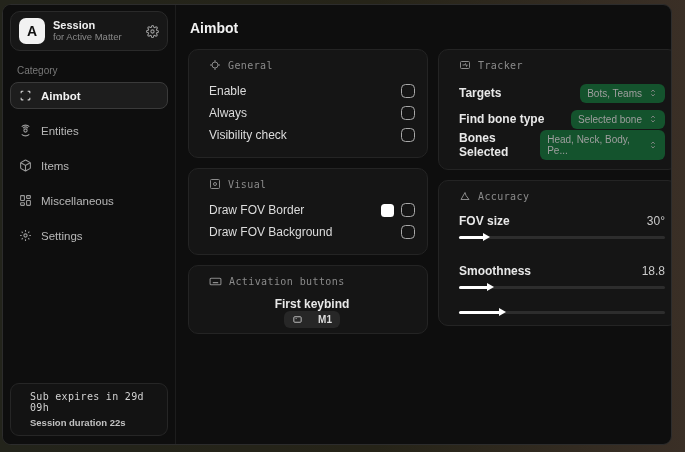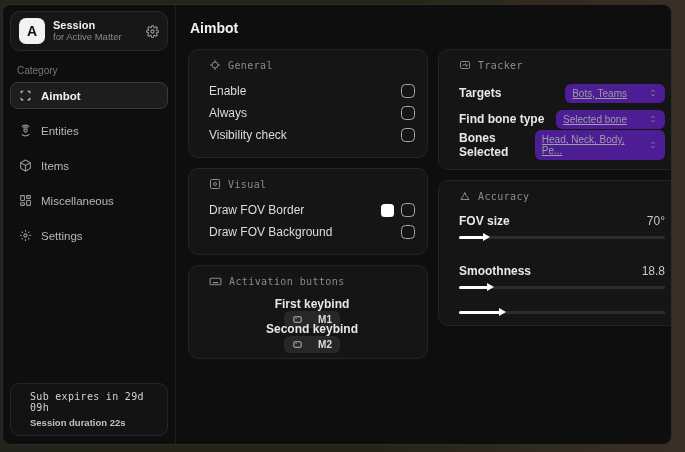--- a/index.html
+++ b/index.html
@@ -56,22 +56,22 @@
   .row-label { color:#dcdcdc; font-size:12px; }
   .row-label.bold { font-weight:bold; color:#e8e8e8; }
   .checkbox { width:14px; height:14px; border:1.5px solid #a8a8a8; border-radius:4.5px;
     background:transparent; }
   .swatch { width:13px; height:13px; border-radius:3.5px; }
   .right-group { display:flex; align-items:center; gap:7px; }
   .kb-row { height:25px;flex-direction:column; }
   .key-pill { background:#272727; border-radius:6px; padding:3px 8px;
     display:flex; align-items:center; gap:15px; color:#dedede; font-size:10px;
     font-weight:bold; }
-  .select-pill { background:#4c1d95; border-radius:6px; padding:4px 7px;
-    display:flex; align-items:center; gap:21px; color:#9f9f9f; font-size:10px;text-decoration:underline; }
+  .select-pill { background:#14532d; border-radius:6px; padding:4px 7px;
+    display:flex; align-items:center; gap:6px; color:#9f9f9f; font-size:10px; }
   .tracker-row { height:26px; }
   
   .acc-group { margin-bottom:22px; }
   .acc-head { display:flex; align-items:center; justify-content:space-between; height:20px; }
   .acc-value { color:#c9c9c9; font-size:12px; }
   .slider { position:relative; height:3px; background:#2d2d2d; border-radius:2px;
     margin-top:5px; }
   .slider-fill { position:absolute; left:0; top:0; height:3px; background:#ffffff;
     border-radius:2px; }
   .slider-thumb { position:absolute; top:-3px; right:-4px; width:0; height:0;
@@ -230,32 +230,20 @@
             <span class="key-pill">
               <span class="icon">
                 <svg width="11" height="11" viewBox="0 0 24 24" fill="none" stroke="#c8c8c8" stroke-width="2">
                   <rect x="4" y="6" width="16" height="12" rx="2"></rect>
                     <path d="M8 10h2"></path>
                 </svg>
               </span>
               <span>M1</span>
             </span>
           </div>
-          <div class="row kb-row">
-            <span class="row-label bold">Second keybind</span>
-            <span class="key-pill">
-              <span class="icon">
-                <svg width="11" height="11" viewBox="0 0 24 24" fill="none" stroke="#c8c8c8" stroke-width="2">
-                  <rect x="4" y="6" width="16" height="12" rx="2"></rect>
-                    <path d="M8 10h2"></path>
-                </svg>
-              </span>
-              <span>M2</span>
-            </span>
-          </div>
         </div>
 
       </div>
 
       <div class="col">
 
         <div class="card">
           <div class="card-header">
             <span class="icon">
               <svg width="12" height="12" viewBox="0 0 24 24" fill="none" stroke="#8b8b8b" stroke-width="2">
@@ -306,21 +294,21 @@
               <svg width="12" height="12" viewBox="0 0 24 24" fill="none" stroke="#8b8b8b" stroke-width="2">
                 <path d="M4 19l8-14 2 6 6 8z"></path>
               </svg>
             </span>
             <span>Accuracy</span>
           </div>
 
           <div class="acc-group">
             <div class="acc-head">
               <span class="row-label bold">FOV size</span>
-              <span class="acc-value">70°</span>
+              <span class="acc-value">30°</span>
             </div>
             <div class="slider">
               <div class="slider-fill" style="width: 13%;">
                 <div class="slider-thumb"></div>
               </div>
             </div>
           </div>
 
           <div class="acc-group">
             <div class="acc-head">

